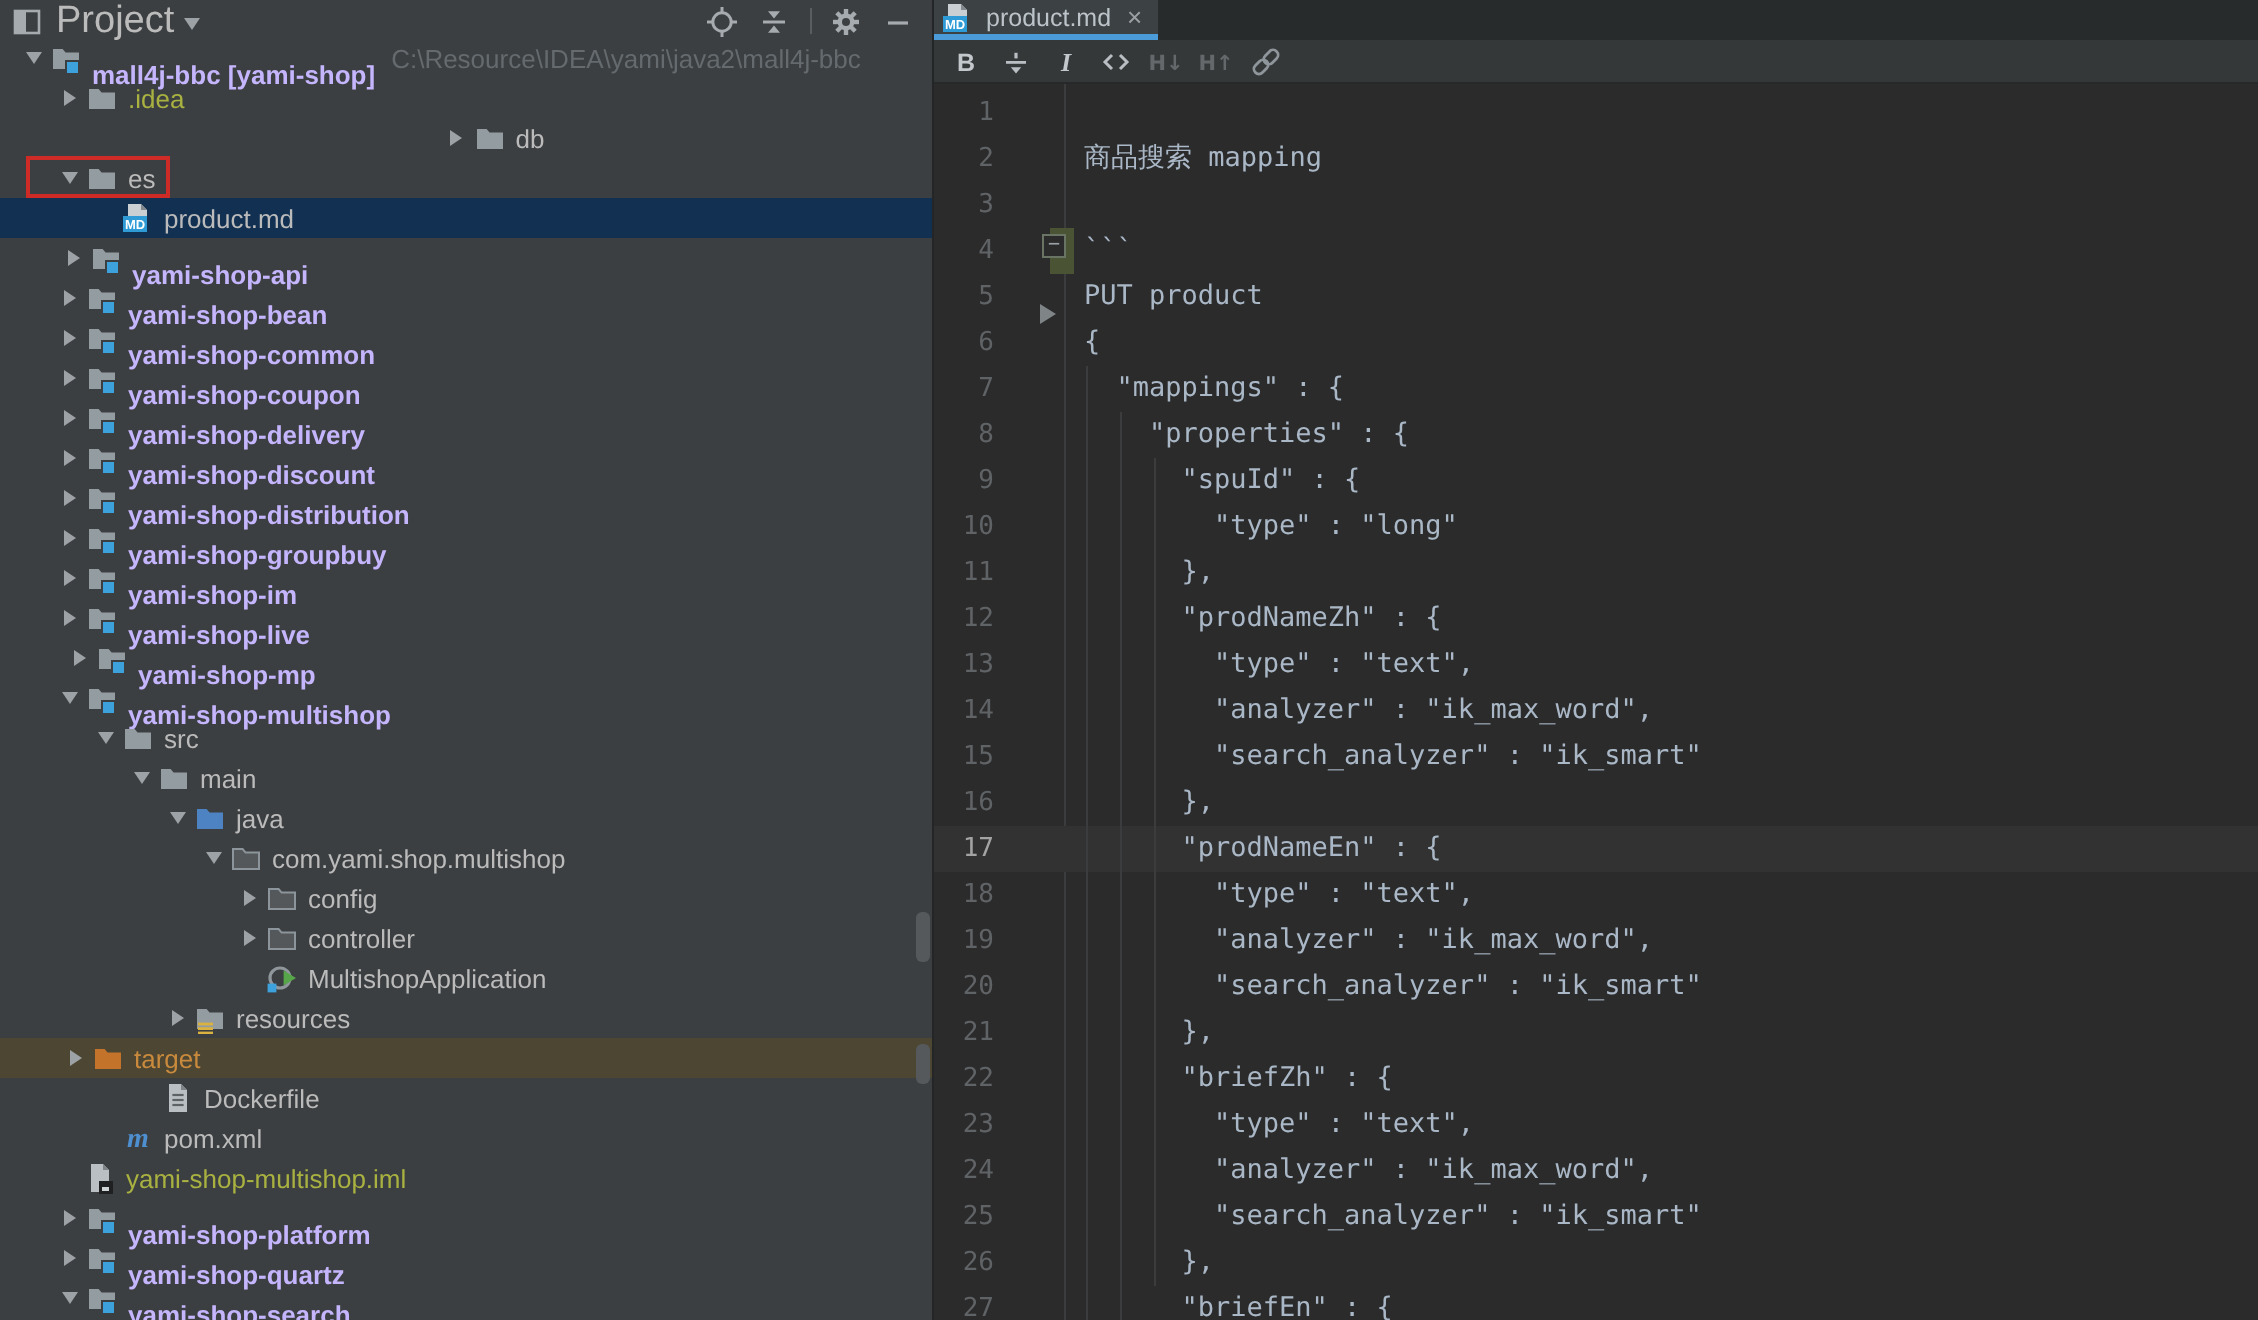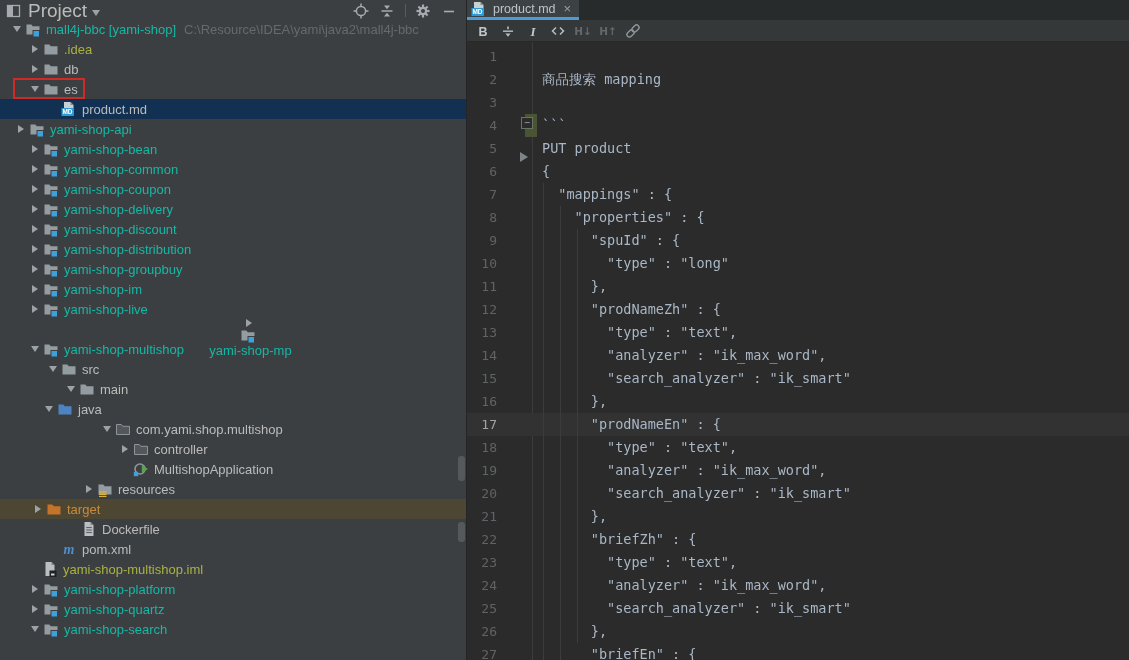--- a/index.html
+++ b/index.html
@@ -17,21 +17,21 @@
   .tree { flex:1; position:relative; overflow:hidden; }
   .trow { height:20px; display:flex; align-items:center; color:#BBBBBB; font-size:13px; white-space:nowrap; }
   .trow.selected { background:#113052; }
   .trow.hl { background:#4D4632; }
   .arrowbox { width:17px; flex:none; display:flex; justify-content:center; align-items:center; }
   .tri-c { width:0; height:0; border-left:6px solid #9DA2A6; border-top:4.5px solid transparent; border-bottom:4.5px solid transparent; }
   .tri-o { width:0; height:0; border-top:6px solid #9DA2A6; border-left:4.5px solid transparent; border-right:4.5px solid transparent; }
   .icon16 { width:17px; height:16px; flex:none; position:relative; }
   .icon16 svg { position:absolute; left:0; top:0; }
   .tlabel { margin-left:4px; }
-  .tlabel.bold { font-weight:normal; color:#14b8a6; }
+  .tlabel.bold { font-weight:bold; color:#c4b5fd;margin-top:16px; }
   .tlabel.olive { color:#A9B240; }
   .tlabel.orange { color:#C98A3D; }
   .textra { margin-left:8px; color:#646A6E; font-size:13px; }
   .redbox { position:absolute; border:2px solid #CF2B26; pointer-events:none; }
   .vthumb { position:absolute; right:1px; width:7px; background:#56595C; border-radius:3px; }
 
   
   .right { flex:1; min-width:0; display:flex; flex-direction:column; background:#2B2B2B; border-left:1px solid #232526; }
   .tabs { height:20px; background:#282B2C; display:flex; flex:none; }
   .tab { display:flex; align-items:center; gap:5px; padding:0 8px 0 4px; background:#3C4144;
@@ -124,21 +124,21 @@
           <span class="arrowbox">
             <span class="tri-c"></span>
           </span>
           <span class="icon16">
             <svg width="16" height="16" viewBox="0 0 16 16" xmlns="http://www.w3.org/2000/svg">
               <path d="M1.5 13.5 V3.5 h4.8 l1.5 1.8 h6.7 v8.2 z" fill="#939CA1"></path>
             </svg>
           </span>
           <span class="tlabel olive">.idea</span>
         </div>
-        <div class="trow" style="padding-left: 26px;">
+        <div class="trow" style="padding-left: 26px; justify-content: center;">
           <span class="arrowbox">
             <span class="tri-c"></span>
           </span>
           <span class="icon16">
             <svg width="16" height="16" viewBox="0 0 16 16" xmlns="http://www.w3.org/2000/svg">
               <path d="M1.5 13.5 V3.5 h4.8 l1.5 1.8 h6.7 v8.2 z" fill="#939CA1"></path>
             </svg>
           </span>
           <span class="tlabel">db</span>
         </div>
@@ -158,21 +158,21 @@
           <span class="icon16">
             <svg width="16" height="16" viewBox="0 0 16 16" xmlns="http://www.w3.org/2000/svg">
               <path d="M3 1 h6.5 l3 3 v10.5 h-9.5 z" fill="#C9CFD3"></path>
               <path d="M9.5 1 l3 3 h-3 z" fill="#828A8F"></path>
               <rect x="0.5" y="7" width="12" height="8" fill="#2E9BD6"></rect>
               <text x="6.5" y="13.4" font-size="6.5" font-weight="bold" fill="#FFFFFF" text-anchor="middle" font-family="Liberation Sans, sans-serif">MD</text>
             </svg>
           </span>
           <span class="tlabel">product.md</span>
         </div>
-        <div class="trow" style="padding-left: 12px; text-align: right;">
+        <div class="trow" style="padding-left: 28px; text-align: right;">
           <span class="arrowbox">
             <span class="tri-c"></span>
           </span>
           <span class="icon16">
             <svg width="16" height="16" viewBox="0 0 16 16" xmlns="http://www.w3.org/2000/svg">
               <path d="M1.5 13.5 V3.5 h4.8 l1.5 1.8 h6.7 v8.2 z" fill="#939CA1"></path>
               <rect x="8" y="9.5" width="6.5" height="6.5" fill="#3DA1DC" stroke="#3C3F41" stroke-width="1"></rect>
             </svg>
           </span>
           <span class="tlabel bold">yami-shop-api</span>
@@ -278,21 +278,21 @@
             <span class="tri-c"></span>
           </span>
           <span class="icon16">
             <svg width="16" height="16" viewBox="0 0 16 16" xmlns="http://www.w3.org/2000/svg">
               <path d="M1.5 13.5 V3.5 h4.8 l1.5 1.8 h6.7 v8.2 z" fill="#939CA1"></path>
               <rect x="8" y="9.5" width="6.5" height="6.5" fill="#3DA1DC" stroke="#3C3F41" stroke-width="1"></rect>
             </svg>
           </span>
           <span class="tlabel bold">yami-shop-live</span>
         </div>
-        <div class="trow" style="padding-left: 31px; flex-direction: column;">
+        <div class="trow" style="padding-left: 31px;">
           <span class="arrowbox">
             <span class="tri-c"></span>
           </span>
           <span class="icon16">
             <svg width="16" height="16" viewBox="0 0 16 16" xmlns="http://www.w3.org/2000/svg">
               <path d="M1.5 13.5 V3.5 h4.8 l1.5 1.8 h6.7 v8.2 z" fill="#939CA1"></path>
               <rect x="8" y="9.5" width="6.5" height="6.5" fill="#3DA1DC" stroke="#3C3F41" stroke-width="1"></rect>
             </svg>
           </span>
           <span class="tlabel bold">yami-shop-mp</span>
@@ -324,41 +324,52 @@
           <span class="arrowbox">
             <span class="tri-o"></span>
           </span>
           <span class="icon16">
             <svg width="16" height="16" viewBox="0 0 16 16" xmlns="http://www.w3.org/2000/svg">
               <path d="M1.5 13.5 V3.5 h4.8 l1.5 1.8 h6.7 v8.2 z" fill="#939CA1"></path>
             </svg>
           </span>
           <span class="tlabel">main</span>
         </div>
-        <div class="trow" style="padding-left: 40px;">
+        <div class="trow" style="padding-left: 80px;">
           <span class="arrowbox">
             <span class="tri-o"></span>
           </span>
           <span class="icon16">
             <svg width="16" height="16" viewBox="0 0 16 16" xmlns="http://www.w3.org/2000/svg">
               <path d="M1.5 13.5 V3.5 h4.8 l1.5 1.8 h6.7 v8.2 z" fill="#4D83C3"></path>
             </svg>
           </span>
           <span class="tlabel">java</span>
         </div>
         <div class="trow" style="padding-left: 98px;">
           <span class="arrowbox">
             <span class="tri-o"></span>
           </span>
           <span class="icon16">
             <svg width="16" height="16" viewBox="0 0 16 16" xmlns="http://www.w3.org/2000/svg">
               <path d="M1.5 13.5 V3.5 h4.8 l1.5 1.8 h6.7 v8.2 z" fill="#54585A" stroke="#8C959B" stroke-width="1"></path>
             </svg>
           </span>
           <span class="tlabel">com.yami.shop.multishop</span>
+        </div>
+        <div class="trow" style="padding-left: 116px;">
+          <span class="arrowbox">
+            <span class="tri-c"></span>
+          </span>
+          <span class="icon16">
+            <svg width="16" height="16" viewBox="0 0 16 16" xmlns="http://www.w3.org/2000/svg">
+              <path d="M1.5 13.5 V3.5 h4.8 l1.5 1.8 h6.7 v8.2 z" fill="#54585A" stroke="#8C959B" stroke-width="1"></path>
+            </svg>
+          </span>
+          <span class="tlabel">config</span>
         </div>
         <div class="trow" style="padding-left: 116px;">
           <span class="arrowbox">
             <span class="tri-c"></span>
           </span>
           <span class="icon16">
             <svg width="16" height="16" viewBox="0 0 16 16" xmlns="http://www.w3.org/2000/svg">
               <path d="M1.5 13.5 V3.5 h4.8 l1.5 1.8 h6.7 v8.2 z" fill="#54585A" stroke="#8C959B" stroke-width="1"></path>
             </svg>
           </span>

